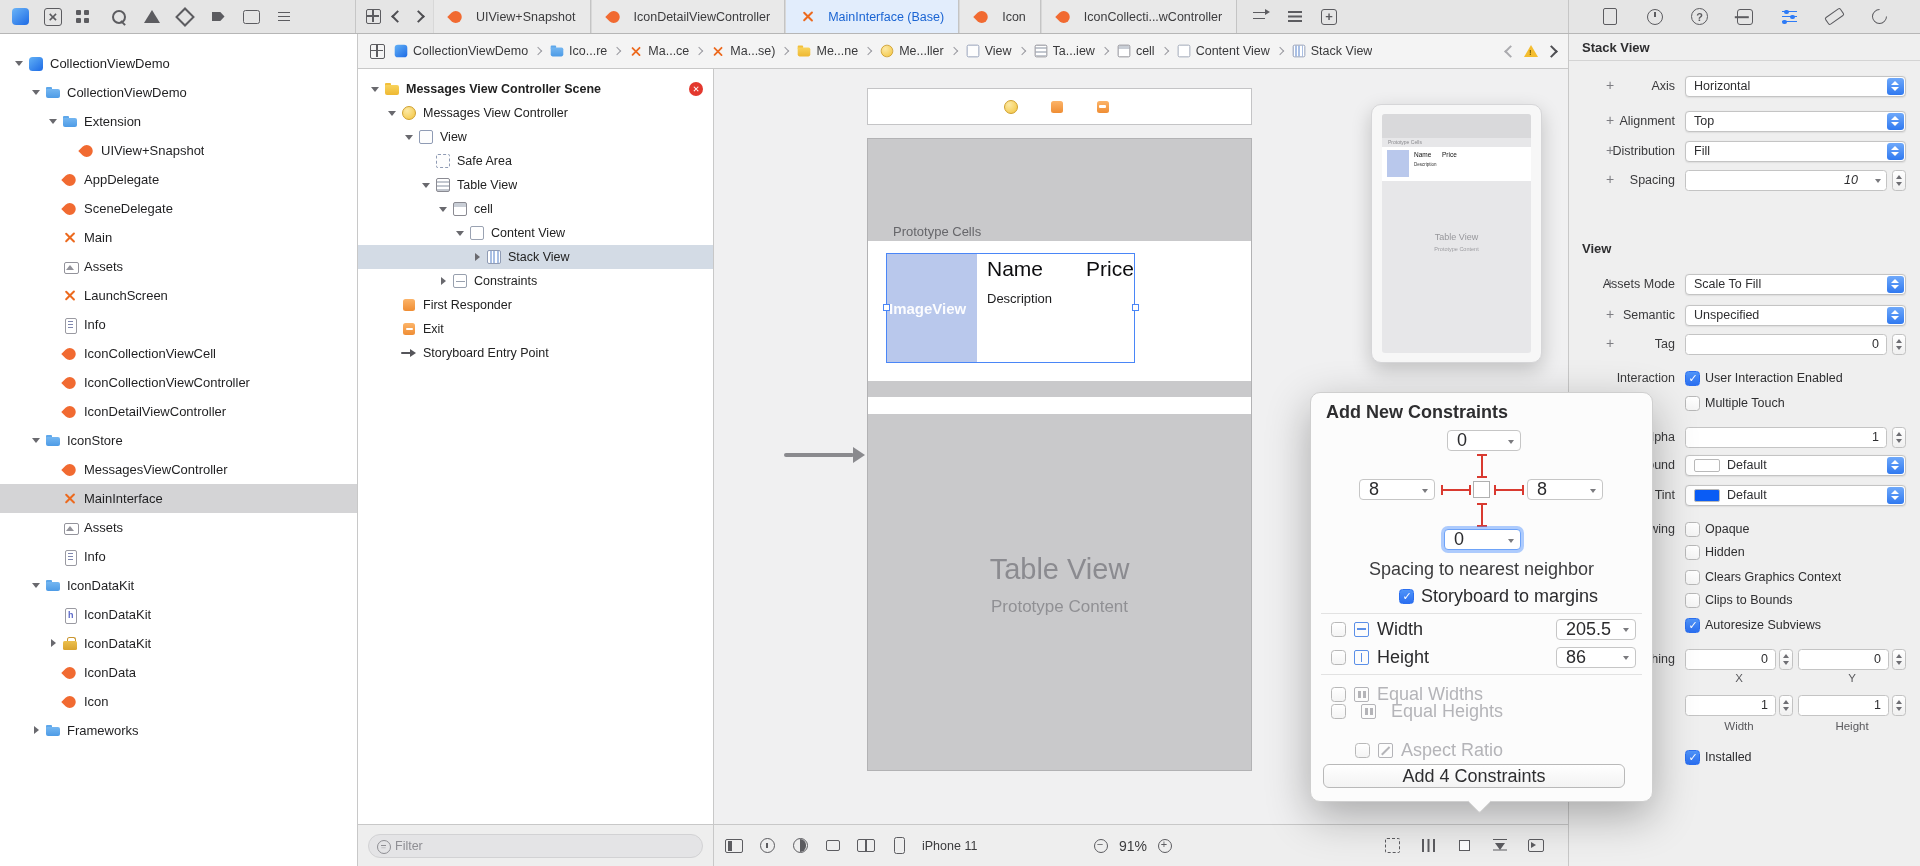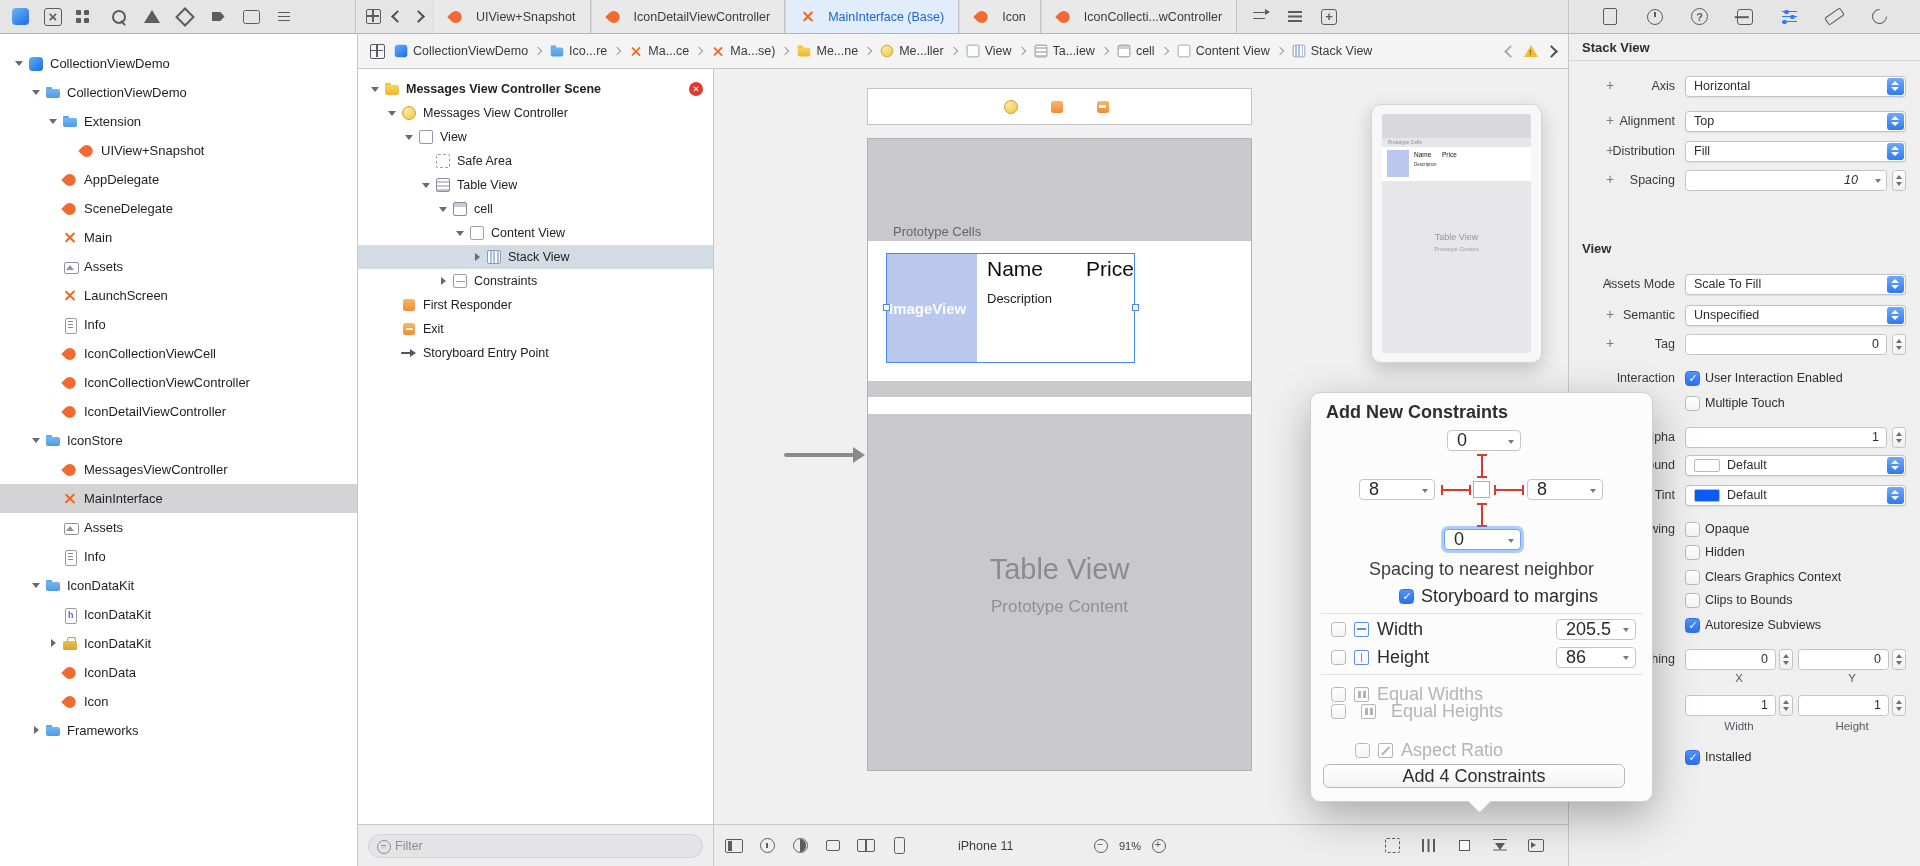--- a/index.html
+++ b/index.html
@@ -155,22 +155,22 @@
   .pv-iv { position:absolute; left:5px; top:3px; width:22px; height:27px; background:#b9c8ec; }
   .pv-name { position:absolute; left:32px; top:4px; font-size:6.5px; color:#111; }
   .pv-price { position:absolute; left:60px; top:4px; font-size:6.5px; color:#111; }
   .pv-desc { position:absolute; left:32px; top:15px; font-size:4.5px; color:#333; }
   .pv-tv { position:absolute; left:0; top:118px; width:100%; text-align:center; font-size:9px; color:#97979b; font-weight:500; }
   .pv-pc { position:absolute; left:0; top:132px; width:100%; text-align:center; font-size:5.5px; color:#9d9da1; }
 
   
   .canvas-footer { position:absolute; left:714px; bottom:0; width:854px; height:42px; background:#eee; border-top:1px solid #c8c8c8; }
   .cf-left { position:absolute; left:10px; top:0; bottom:0; display:flex; align-items:center; gap:13px; }
-  .cf-device { font-size:12.5px; color:#3c3c3e;margin-left:36px; }
-  .cf-zoom { position:absolute; left:378px; top:0; bottom:0; display:flex; align-items:center; gap:9px; font-size:11px; color:#3c3c3e; }
+  .cf-device { font-size:12.5px; color:#3c3c3e; }
+  .cf-zoom { position:absolute; left:378px; top:0; bottom:0; display:flex; align-items:center; gap:9px; font-size:14px; color:#3c3c3e; }
   .cf-right { position:absolute; left:668px; top:0; bottom:0; display:flex; align-items:center; gap:16px; }
   .bi-panel::before { content:""; width:16px; height:12px; border:1.5px solid currentColor; border-radius:2px; }
   .bi-panel::after { content:""; position:absolute; left:3.5px; top:5px; width:4px; height:10px; background:currentColor; }
   .bi-info::before { content:""; width:13px; height:13px; border:1.5px solid currentColor; border-radius:50%; }
   .bi-info::after { content:""; position:absolute; left:9.2px; top:7.5px; width:1.5px; height:5px; background:currentColor; }
   .bi-contrast::before { content:""; width:13px; height:13px; border:1.5px solid currentColor; border-radius:50%; }
   .bi-contrast::after { content:""; position:absolute; left:10px; top:3.6px; width:6.4px; height:12.8px; background:currentColor; border-radius:0 7px 7px 0; }
   .bi-rotate::before { content:""; width:12px; height:9px; border:1.5px solid currentColor; border-radius:2px; }
   .bi-split::before { content:""; width:16px; height:11px; border:1.5px solid currentColor; border-radius:2px; }
   .bi-split::after { content:""; position:absolute; left:9.3px; top:4.5px; width:1.5px; height:11px; background:currentColor; }

